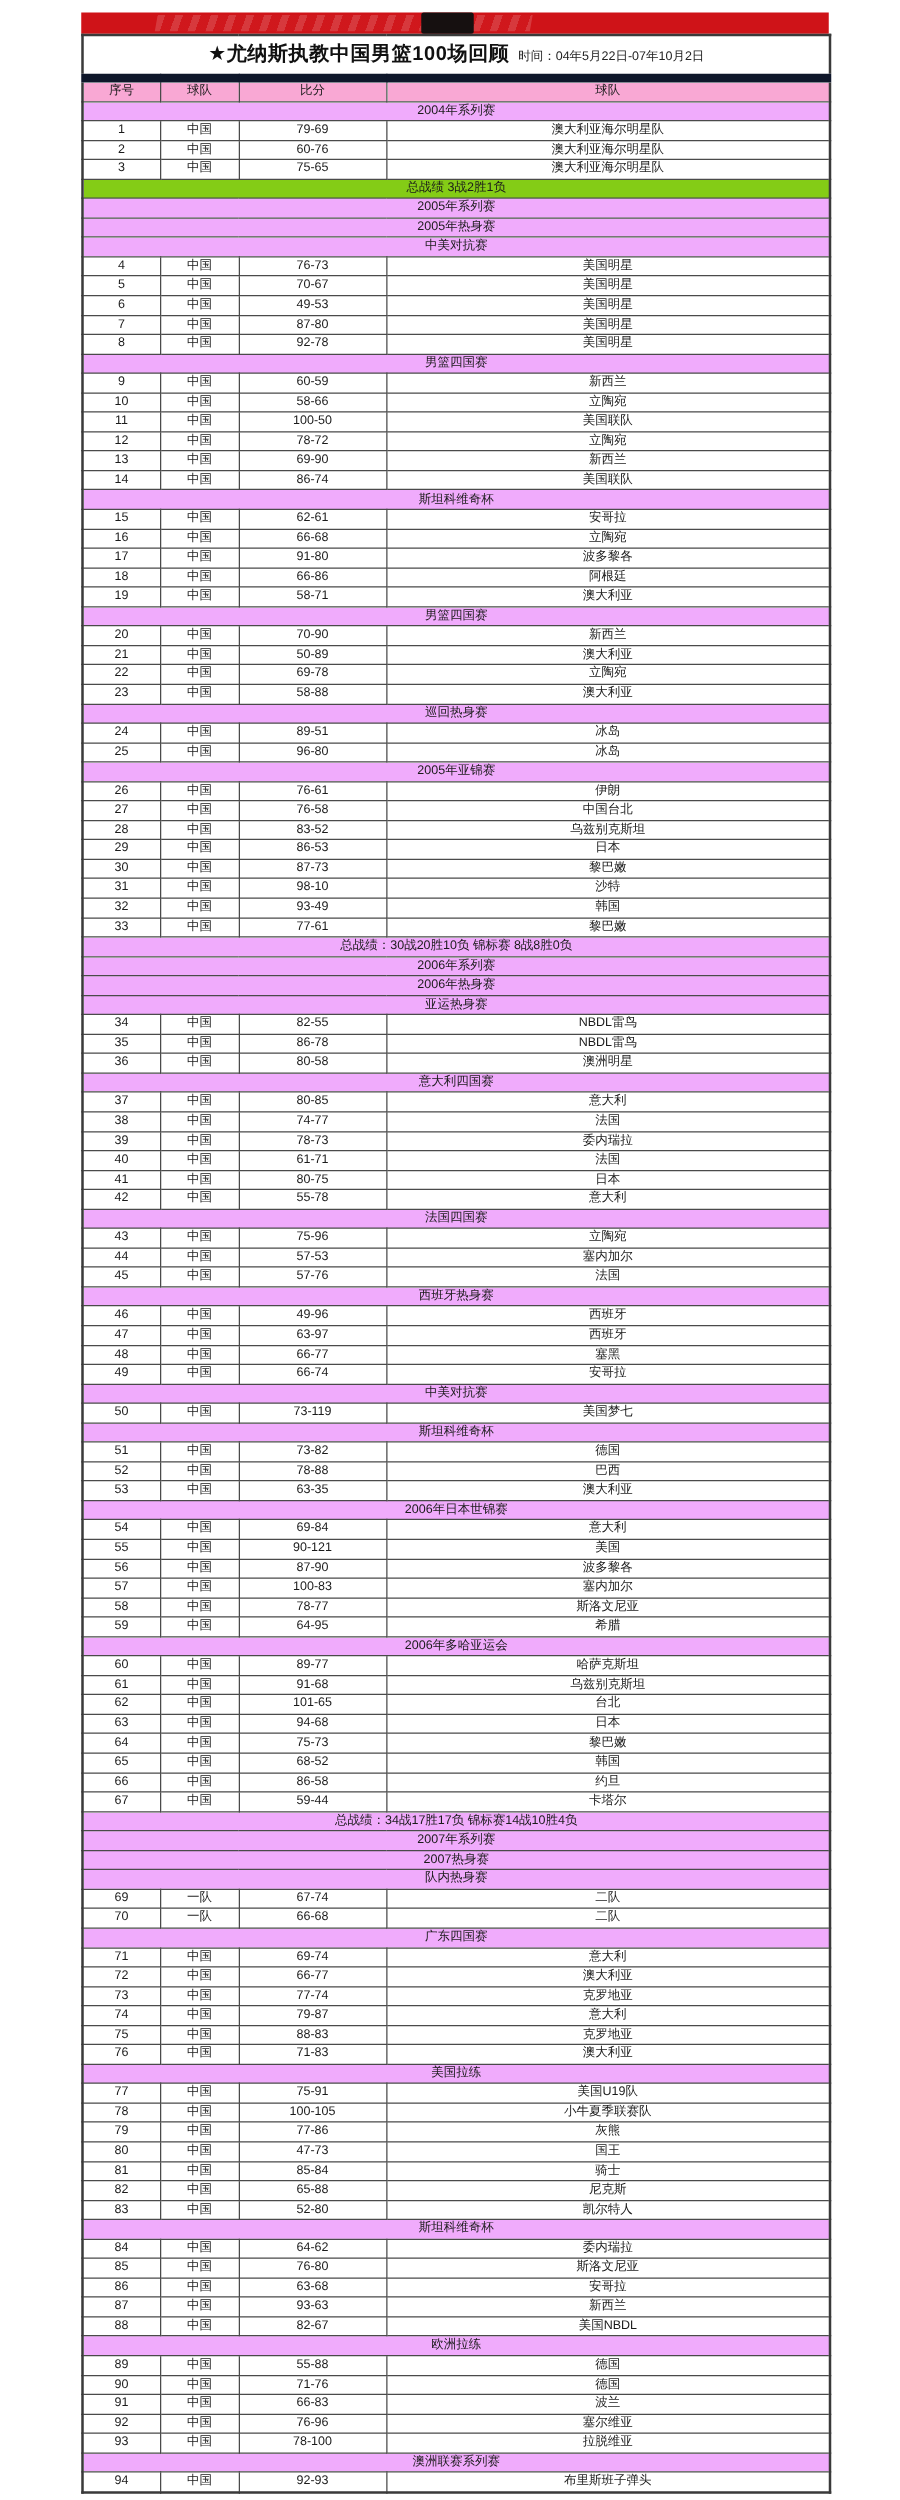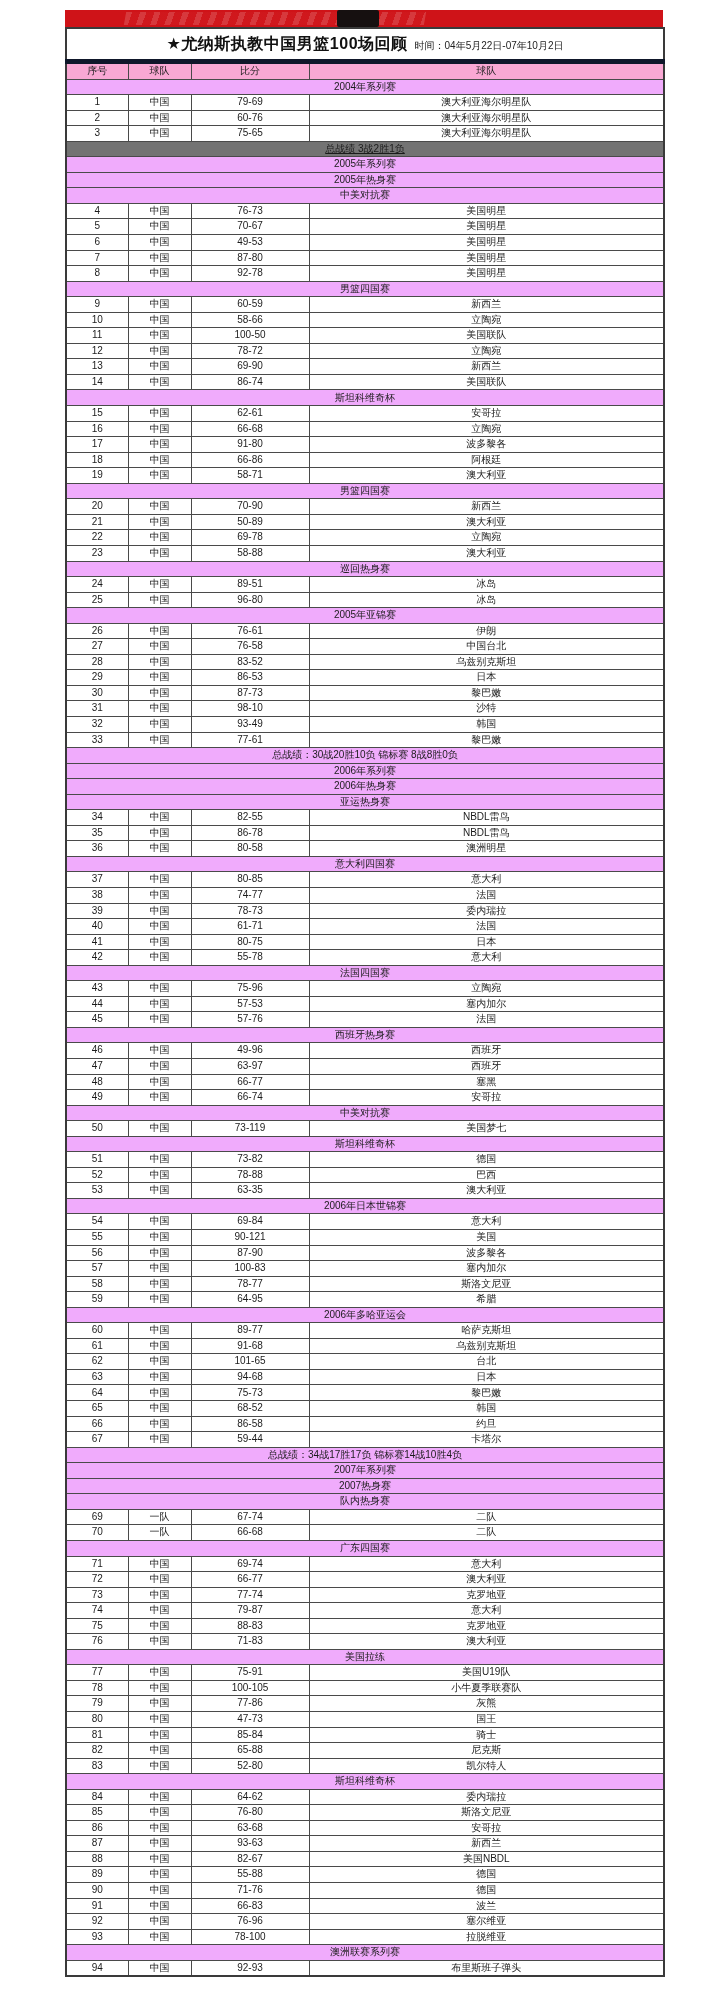--- a/index.html
+++ b/index.html
@@ -28,28 +28,28 @@
     border:2px solid #3a3a3a;
   }
   table.results th, table.results td{
     border:1px solid #4a4a4a;
     padding:0;margin:0;
     text-align:center;vertical-align:middle;
     font-size:10px;line-height:1.05;color:#1b1b1b;
     height:14.55px;overflow:hidden;white-space:nowrap;
   }
   tr.title-row th{
-    height:30px;background:#ffffff;border-bottom:5px solid #0f172a;
+    height:30px;background:#ffffff;border-bottom:7px solid #0f172a;
   }
   .t-main{font-size:16px;font-weight:bold;color:#111;letter-spacing:.5px;}
   .t-time{font-size:10px;font-weight:normal;color:#222;margin-left:7px;}
   tr.head-row th{background:#f9a8d4;font-weight:normal;}
   tr.game td{background:#ffffff;}
   tr.section td{background:#f0abfc;}
-  tr.summary-white td{background:#737373;text-decoration:underline;}
+  tr.summary-white td{background:#84cc16;}
 </style>
 </head>
 <body>
 
 <div class="banner">
   <div class="banner-mark"></div>
   <div class="banner-blob"></div>
 </div>
 
 <table class="results">
@@ -672,20 +672,23 @@
         <td>中国</td>
         <td>93-63</td>
         <td>新西兰</td>
       </tr>
       <tr class="game">
         <td>88</td>
         <td>中国</td>
         <td>82-67</td>
         <td>美国NBDL</td>
       </tr>
+      <tr class="section">
+        <td colspan="4">欧洲拉练</td>
+      </tr>
       <tr class="game">
         <td>89</td>
         <td>中国</td>
         <td>55-88</td>
         <td>德国</td>
       </tr>
       <tr class="game">
         <td>90</td>
         <td>中国</td>
         <td>71-76</td>

